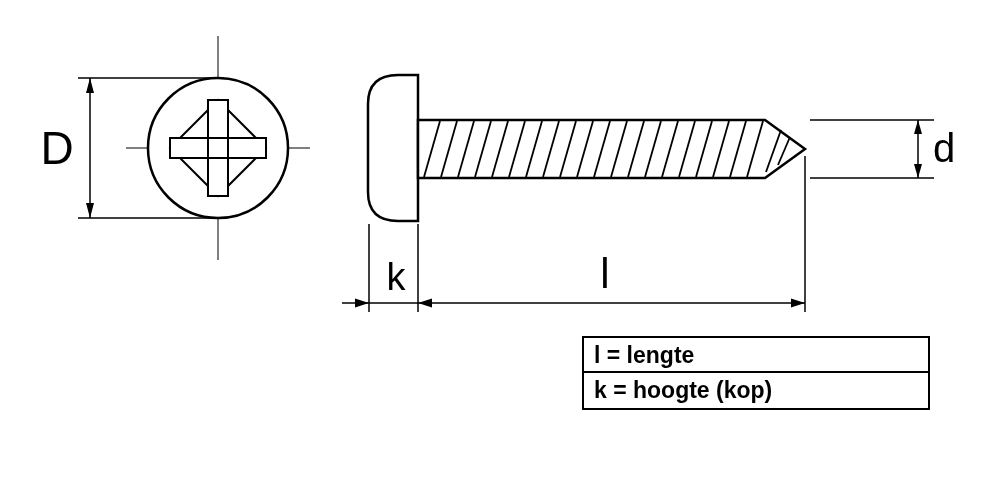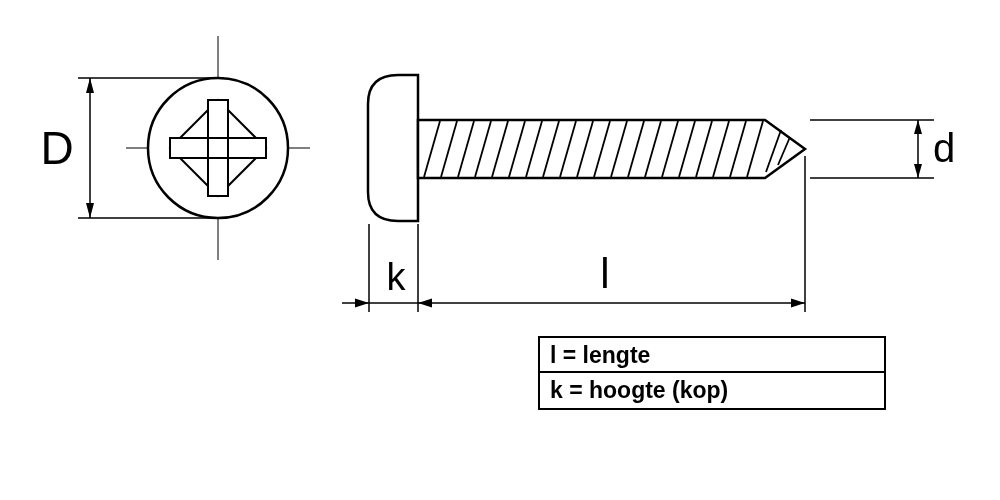--- a/index.html
+++ b/index.html
@@ -15,21 +15,21 @@
     background: #ffffff;
     overflow: hidden;
   }
   .drawing {
     position: absolute;
     left: 0;
     top: 0;
   }
   .legend {
     position: absolute;
-    left: 538px;
+    left: 582px;
     top: 336px;
     width: 348px;
     border: 2px solid #000000;
     background: #ffffff;
     box-sizing: border-box;
   }
   .legend-row {
     height: 35px;
     line-height: 35px;
     padding-left: 10px;

